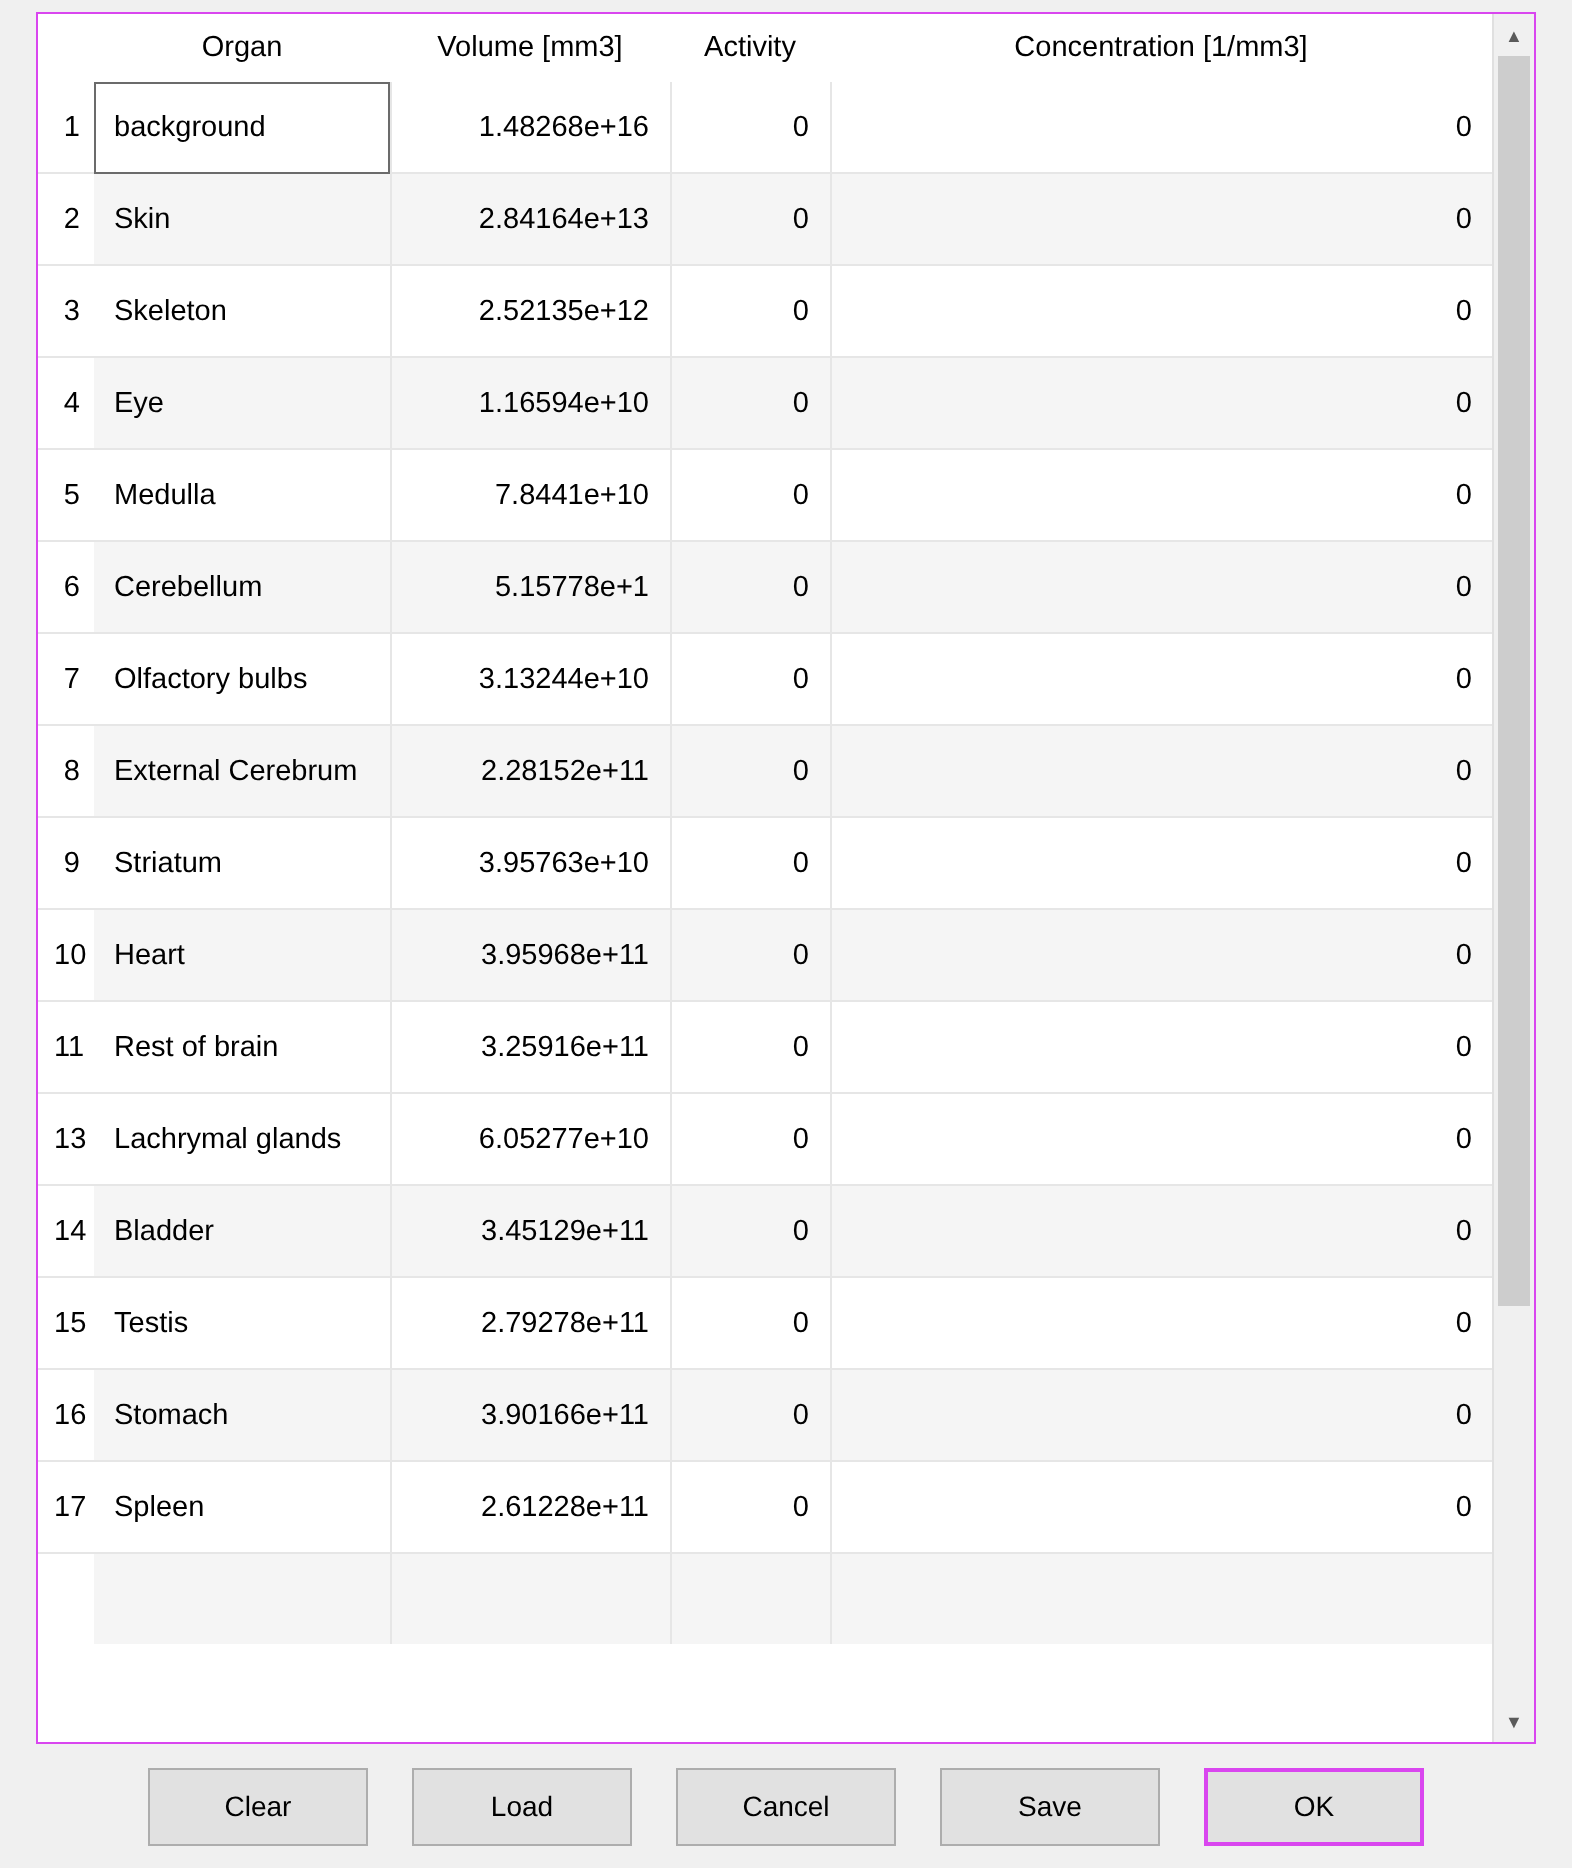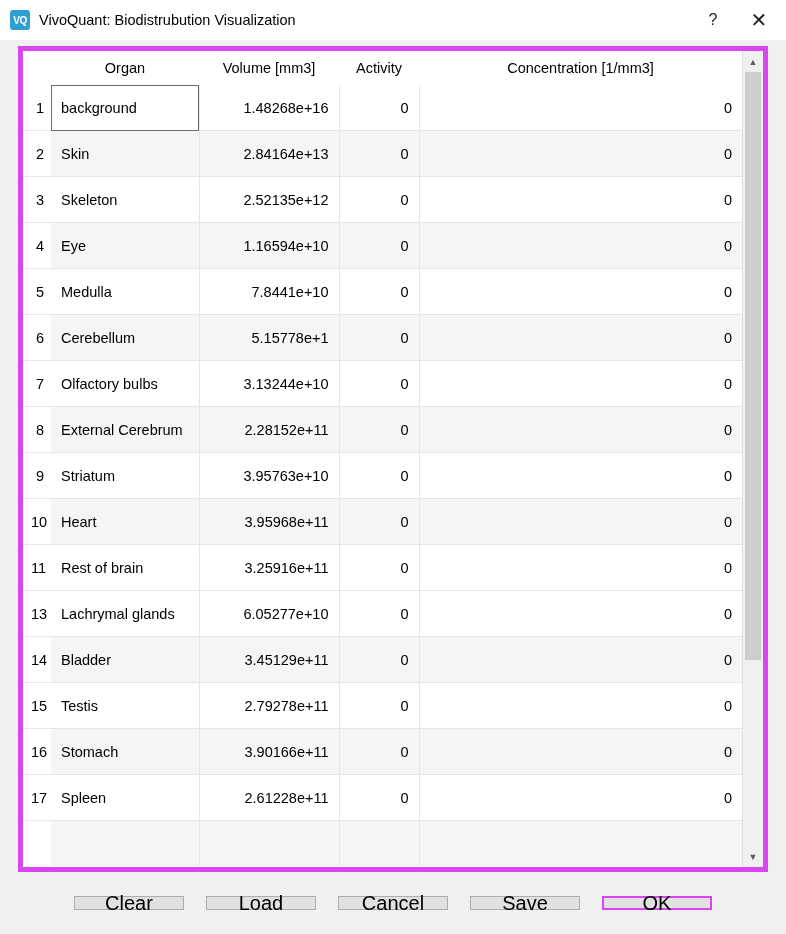--- a/index.html
+++ b/index.html
@@ -73,21 +73,21 @@
   .content {
     flex: 1 1 auto;
     padding: 6px 18px 0 18px;
     box-sizing: border-box;
     display: flex;
     flex-direction: column;
     min-height: 0;
   }
   .table-frame {
     flex: 1 1 auto;
-    border: 5px solid #d946ef;
+    border: 1px solid #d946ef;
     background: #ffffff;
     display: flex;
     min-height: 0;
     box-sizing: border-box;
     overflow: hidden;
   }
   .table-scroll {
     flex: 1 1 auto;
     overflow: hidden;
     position: relative;
@@ -184,49 +184,42 @@
     min-height: 62px;
     display: flex;
     align-items: center;
     justify-content: center;
     gap: 22px;
     padding: 0 18px;
     box-sizing: border-box;
   }
   .btn {
     width: 110px;
-    height: 14px;
+    height: 39px;
     background: #e1e1e1;
     border: 1px solid #adadad;
-    font-size: 20px;
+    font-size: 14px;
     font-family: "Liberation Sans", sans-serif;
     color: #000;
     cursor: default;
     display: flex;
     align-items: center;
     justify-content: center;
     box-sizing: border-box;
   }
   .btn.primary {
     border: 2px solid #d946ef;
     background: #e1e1e1;
   }
 </style>
 </head>
 <body>
 
 <div class="window">
 
-  <div class="titlebar">
-    <div class="app-logo">VQ</div>
-    <div class="title-text">VivoQuant: Biodistrubution Visualization</div>
-    <div class="titlebar-spacer"></div>
-    <div class="title-btn help">?</div>
-    <div class="title-btn close">✕</div>
-  </div>
 
   <div class="content">
     <div class="table-frame">
       <div class="table-scroll">
         <table class="grid">
           <colgroup>
             <col class="c-num">
               <col class="c-organ">
               <col class="c-vol">
               <col class="c-act">

